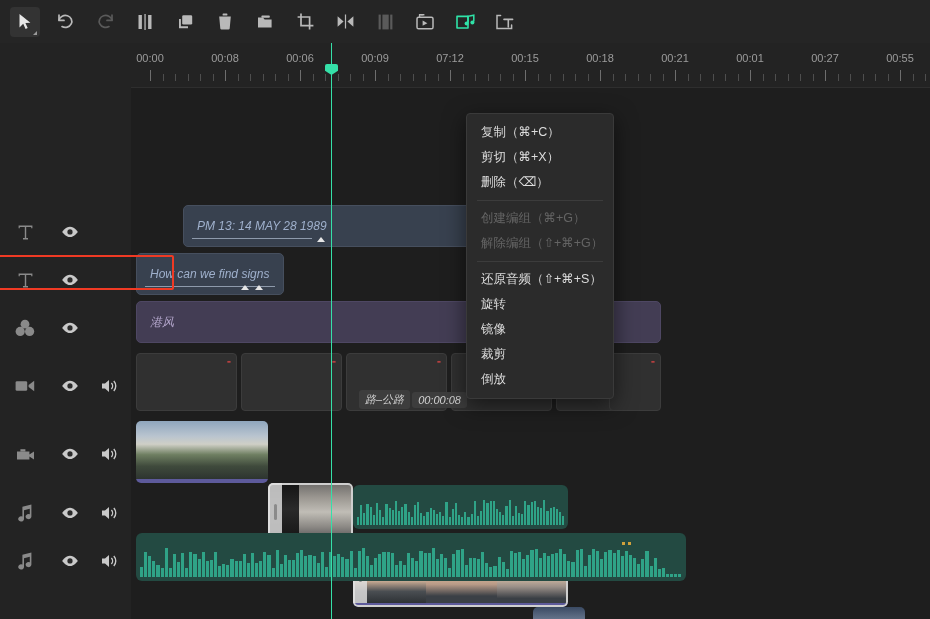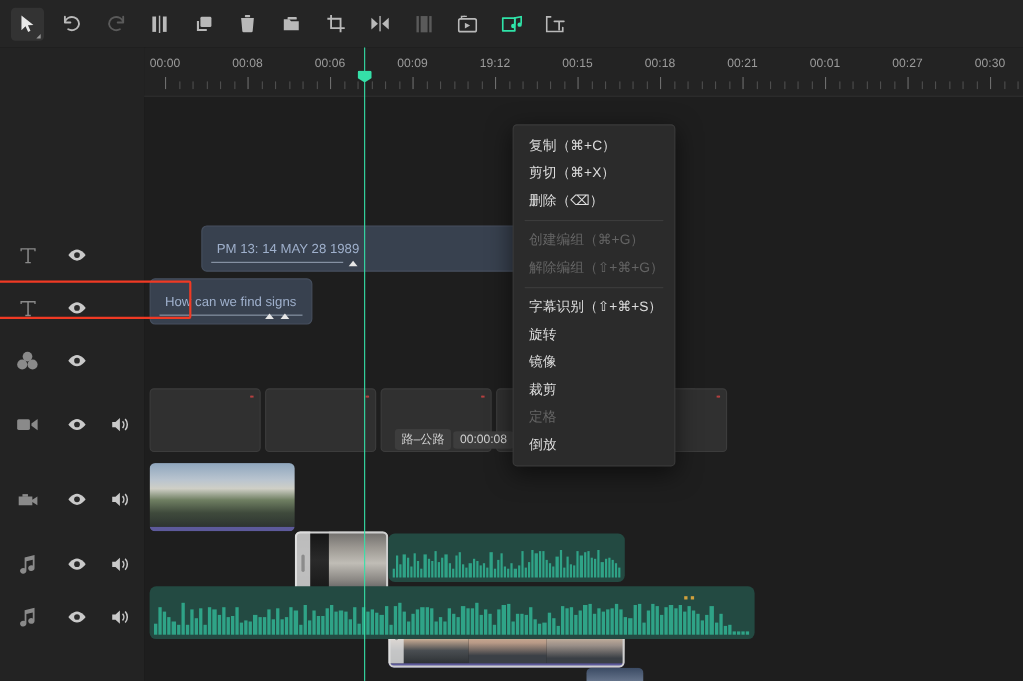--- a/index.html
+++ b/index.html
@@ -55,21 +55,21 @@
   }
   .rlabel{
     position:absolute;top:9px;font-size:11px;color:#9c9c9c;
     transform:translateX(-50%);white-space:nowrap;
   }
   .tickmajor{position:absolute;top:27px;width:1px;height:11px;background:#6e6e6e;}
   .tickminor{position:absolute;top:31px;width:1px;height:7px;background:#4e4e4e;}
   .ruler-base{position:absolute;left:0;bottom:0;width:799px;height:1px;background:#2e2e2e;}
 
   
-  .row{position:absolute;left:0;width:799px;}
+  .row{position:absolute;left:0;width:799px;font-style:italic;}
 
   .clip{position:absolute;border-radius:5px;box-sizing:border-box;overflow:hidden;}
 
   
   .textclip{
     background:#38414f;border:1px solid #464f5e;
     display:flex;align-items:center;
   }
   .textclip .lbl{
     font-size:12px;color:#9fb0cc;padding-left:13px;
@@ -405,21 +405,21 @@
         <div class="tickminor" style="left: 206.5px;"></div>
         <div class="tickminor" style="left: 219px;"></div>
         <div class="tickminor" style="left: 231.5px;"></div>
         <div class="rlabel" style="left: 244px;">00:09</div>
         <div class="tickmajor" style="left: 244px;"></div>
         <div class="tickminor" style="left: 256.5px;"></div>
         <div class="tickminor" style="left: 269px;"></div>
         <div class="tickminor" style="left: 281.5px;"></div>
         <div class="tickminor" style="left: 294px;"></div>
         <div class="tickminor" style="left: 306.5px;"></div>
-        <div class="rlabel" style="left: 319px;">19:12</div>
+        <div class="rlabel" style="left: 319px;">07:12</div>
         <div class="tickmajor" style="left: 319px;"></div>
         <div class="tickminor" style="left: 331.5px;"></div>
         <div class="tickminor" style="left: 344px;"></div>
         <div class="tickminor" style="left: 356.5px;"></div>
         <div class="tickminor" style="left: 369px;"></div>
         <div class="tickminor" style="left: 381.5px;"></div>
         <div class="rlabel" style="left: 394px;">00:15</div>
         <div class="tickmajor" style="left: 394px;"></div>
         <div class="tickminor" style="left: 406.5px;"></div>
         <div class="tickminor" style="left: 419px;"></div>
@@ -447,21 +447,21 @@
         <div class="tickminor" style="left: 656.5px;"></div>
         <div class="tickminor" style="left: 669px;"></div>
         <div class="tickminor" style="left: 681.5px;"></div>
         <div class="rlabel" style="left: 694px;">00:27</div>
         <div class="tickmajor" style="left: 694px;"></div>
         <div class="tickminor" style="left: 706.5px;"></div>
         <div class="tickminor" style="left: 719px;"></div>
         <div class="tickminor" style="left: 731.5px;"></div>
         <div class="tickminor" style="left: 744px;"></div>
         <div class="tickminor" style="left: 756.5px;"></div>
-        <div class="rlabel" style="left: 769px;">00:30</div>
+        <div class="rlabel" style="left: 769px;">00:55</div>
         <div class="tickmajor" style="left: 769px;"></div>
         <div class="tickminor" style="left: 781.5px;"></div>
         <div class="tickminor" style="left: 794px;"></div>
       </div>
 
     <div class="row" style="top:162px;height:44px">
       <div class="clip textclip" style="left:52px;top:0;width:330px;height:42px">
         <span class="lbl">PM  13: 14 MAY  28  1989</span>
         <span class="kfline" style="right:200px"></span>
         <span class="kf" style="left:133px"></span>
@@ -470,20 +470,25 @@
 
     <div class="row" style="top:210px;height:44px">
       <div class="clip textclip" style="left:5px;top:0;width:148px;height:42px">
         <span class="lbl">How can we find signs</span>
         <span class="kfline"></span>
         <span class="kf" style="left:104px"></span>
         <span class="kf" style="left:118px"></span>
       </div>
     </div>
 
+    <div class="row" style="top:258px;height:44px">
+      <div class="clip stickerclip" style="left:5px;top:0;width:525px;height:42px">
+        <span class="lbl">港风</span>
+      </div>
+    </div>
 
     <div class="row" id="filterrow" style="top:310px;height:58px">
         <div class="fcell" style="left: 5px; width: 101px;">
           <span class="fdot">▪▪</span>
         </div>
         <div class="fcell" style="left: 110px; width: 101px;">
           <span class="fdot">▪▪</span>
         </div>
         <div class="fcell" style="left: 215px; width: 101px;">
           <span class="fdot">▪▪</span>
@@ -770,33 +775,30 @@
       </div>
       <div class="msep"></div>
       <div class="mi disabled">
         <span>创建编组（⌘+G）</span>
       </div>
       <div class="mi disabled">
         <span>解除编组（⇧+⌘+G）</span>
       </div>
       <div class="msep"></div>
       <div class="mi">
-        <span>字幕识别（⇧+⌘+S）</span>
+        <span>还原音频（⇧+⌘+S）</span>
       </div>
       <div class="mi">
         <span>旋转</span>
       </div>
       <div class="mi">
         <span>镜像</span>
       </div>
       <div class="mi">
         <span>裁剪</span>
       </div>
-      <div class="mi disabled">
-        <span>定格</span>
-      </div>
       <div class="mi">
         <span>倒放</span>
       </div>
     </div>
   <div class="hl"></div>
 
 </div>
 
 </body></html>

